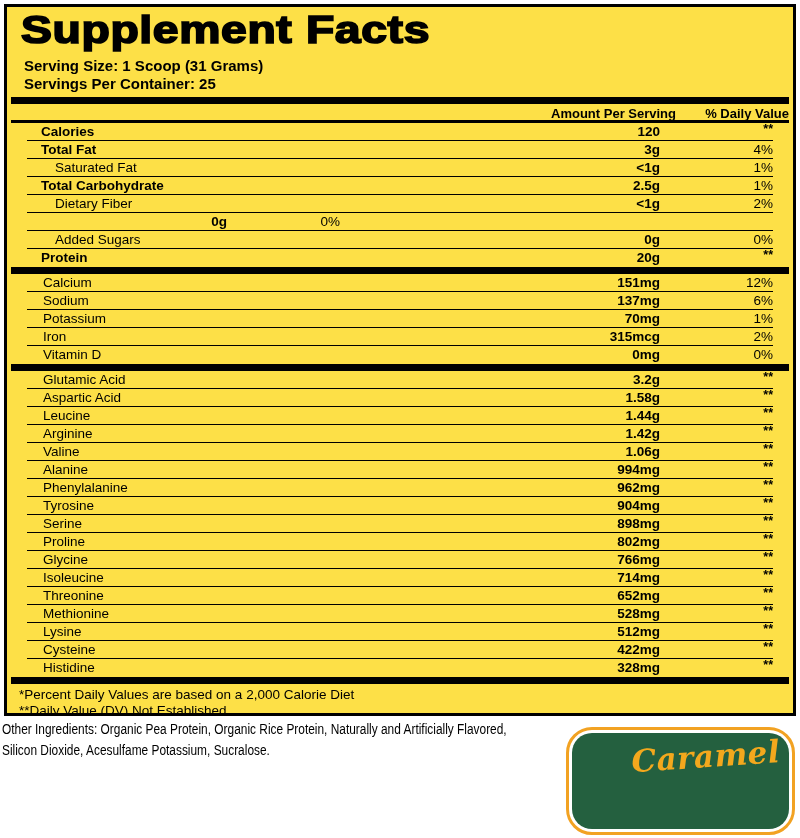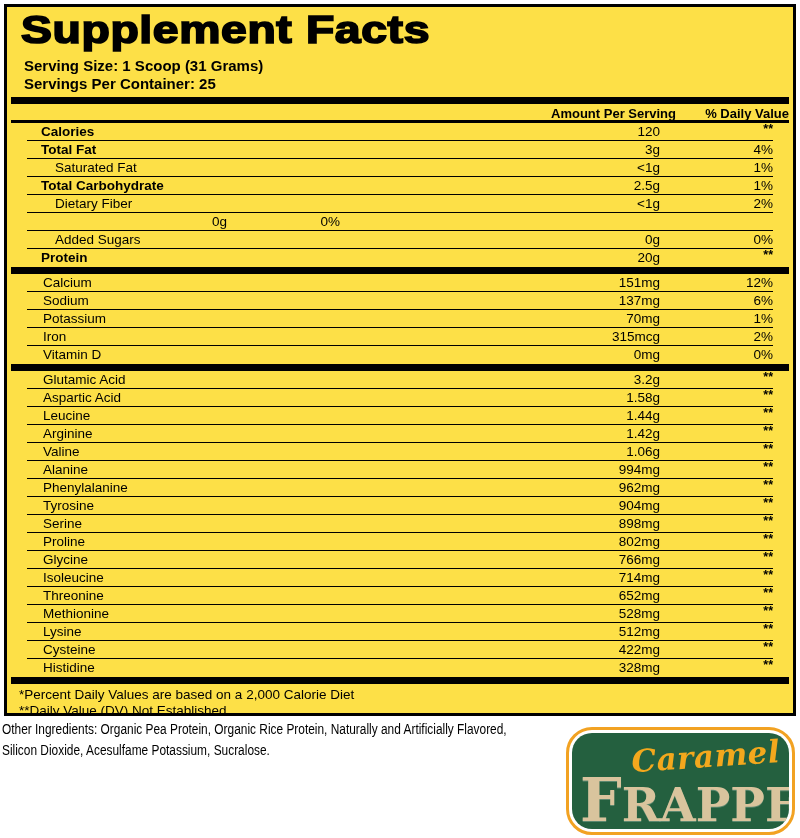--- a/index.html
+++ b/index.html
@@ -29,21 +29,21 @@
   .hdr .dv-h{width:113px;text-align:right;}
   .rows{margin:0 20px;}
   .row{
     display:flex;align-items:center;height:18px;box-sizing:border-box;
     border-bottom:1px solid #000;font-size:13.5px;line-height:16px;
   }
   .row:last-child{border-bottom:none;}
   .row .lbl{flex:1;padding-left:16px;}
   .row.bold .lbl{font-weight:bold;padding-left:14px;}
   .row.indent .lbl{padding-left:28px;}
-  .row .amt{width:200px;text-align:right;}
+  .row .amt{width:200px;text-align:right;font-weight:bold;}
   .row .dv{width:113px;text-align:right;}
   .row .dv.ast{font-weight:bold;font-size:12.5px;transform:translateY(-3px);}
   .footnotes{margin:3px 0 0 12px;font-size:13.5px;line-height:16px;}
   .other{
     position:absolute;left:2px;top:719px;white-space:nowrap;
     font-size:14px;line-height:21px;transform:scaleX(0.85);transform-origin:left top;
   }
   .logo{position:absolute;left:566px;top:727px;width:229px;height:108px;}
   .logo-outer{
     width:100%;height:100%;box-sizing:border-box;background:#fff;
@@ -254,18 +254,17 @@
 
   <div class="other">
     <div>Other Ingredients: Organic Pea Protein, Organic Rice Protein, Naturally and Artificially Flavored,</div>
     <div>Silicon Dioxide, Acesulfame Potassium, Sucralose.</div>
   </div>
 
   <div class="logo">
     <div class="logo-outer" style="border-color: rgb(242, 162, 34);">
       <div class="logo-inner" style="background: rgb(36, 96, 63);">
         <div class="logo-caramel" style="color: rgb(243, 168, 29);">Caramel</div>
-        <div class="logo-frappe" style="color: rgb(217, 196, 157);">FRAPPE</div>
       </div>
     </div>
   </div>
 
 </div>
 
 </body></html>

